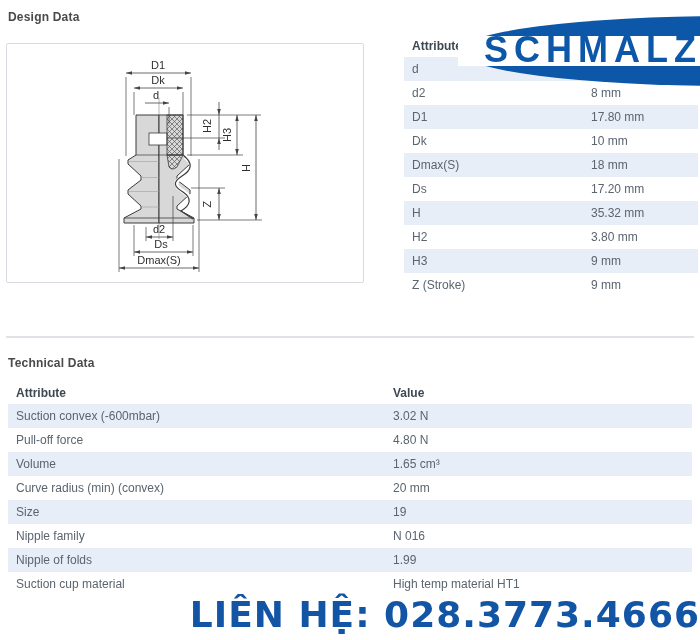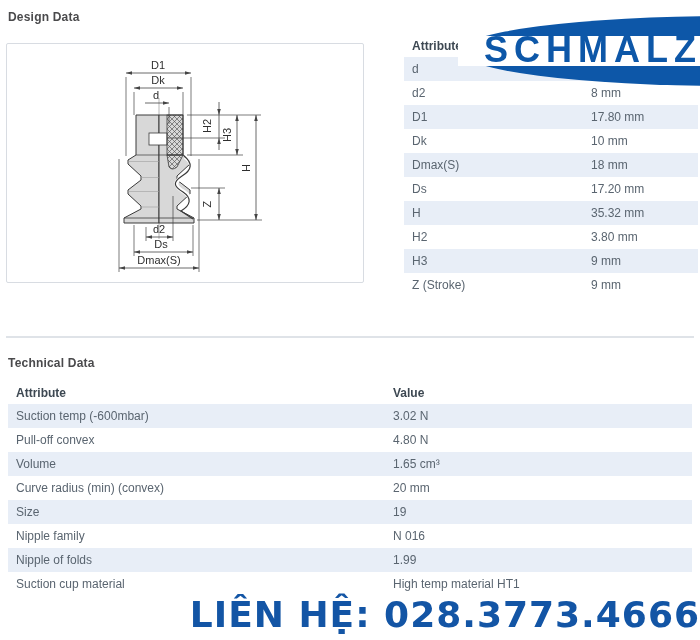--- a/index.html
+++ b/index.html
@@ -206,26 +206,26 @@
   <div class="heading" id="h-tech">Technical Data</div>
 
   <div class="dtable technical">
     <div class="thead">
       <span class="cell-attr">Attribute</span>
       <span class="cell-val">Value</span>
     </div>
     <div class="tbody">
 
         <div class="trow">
-          <span class="cell-attr">Suction temp (-600mbar)</span>
+          <span class="cell-attr">Suction convex (-600mbar)</span>
           <span class="cell-val">3.02 N</span>
         </div>
 
         <div class="trow">
-          <span class="cell-attr">Pull-off convex</span>
+          <span class="cell-attr">Pull-off force</span>
           <span class="cell-val">4.80 N</span>
         </div>
 
         <div class="trow">
           <span class="cell-attr">Volume</span>
           <span class="cell-val">1.65 cm³</span>
         </div>
 
         <div class="trow">
           <span class="cell-attr">Curve radius (min) (convex)</span>

